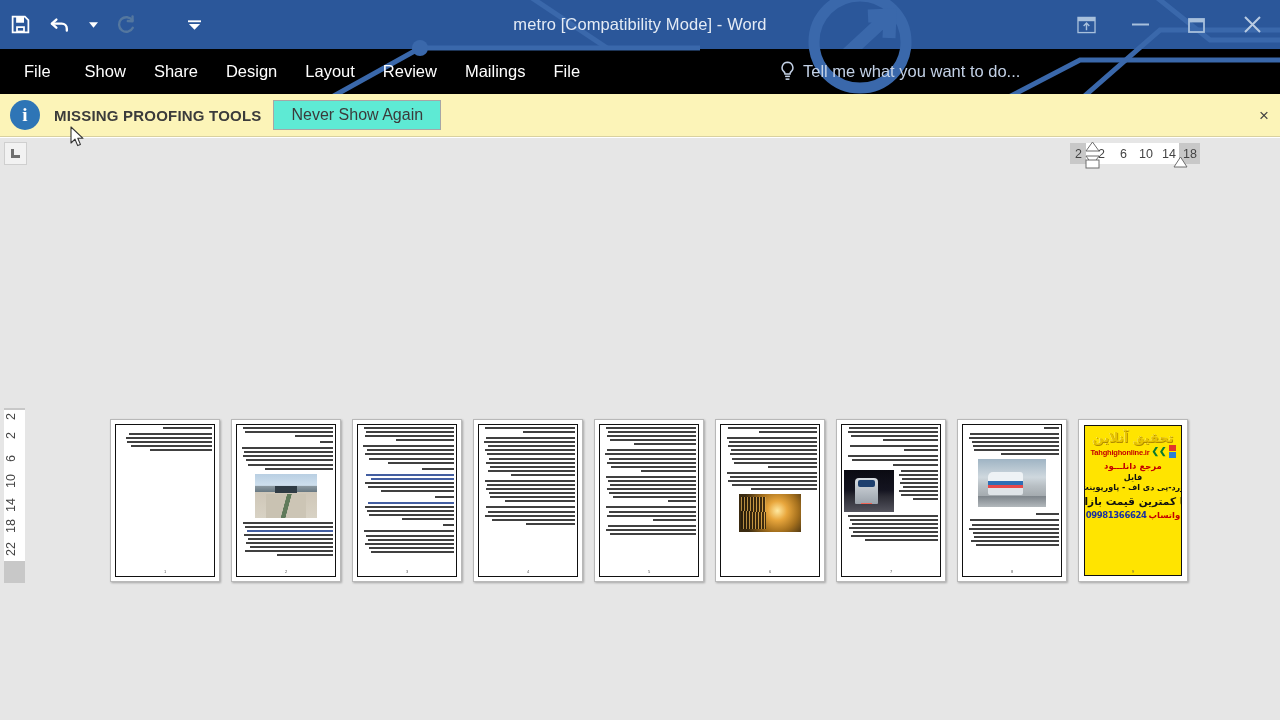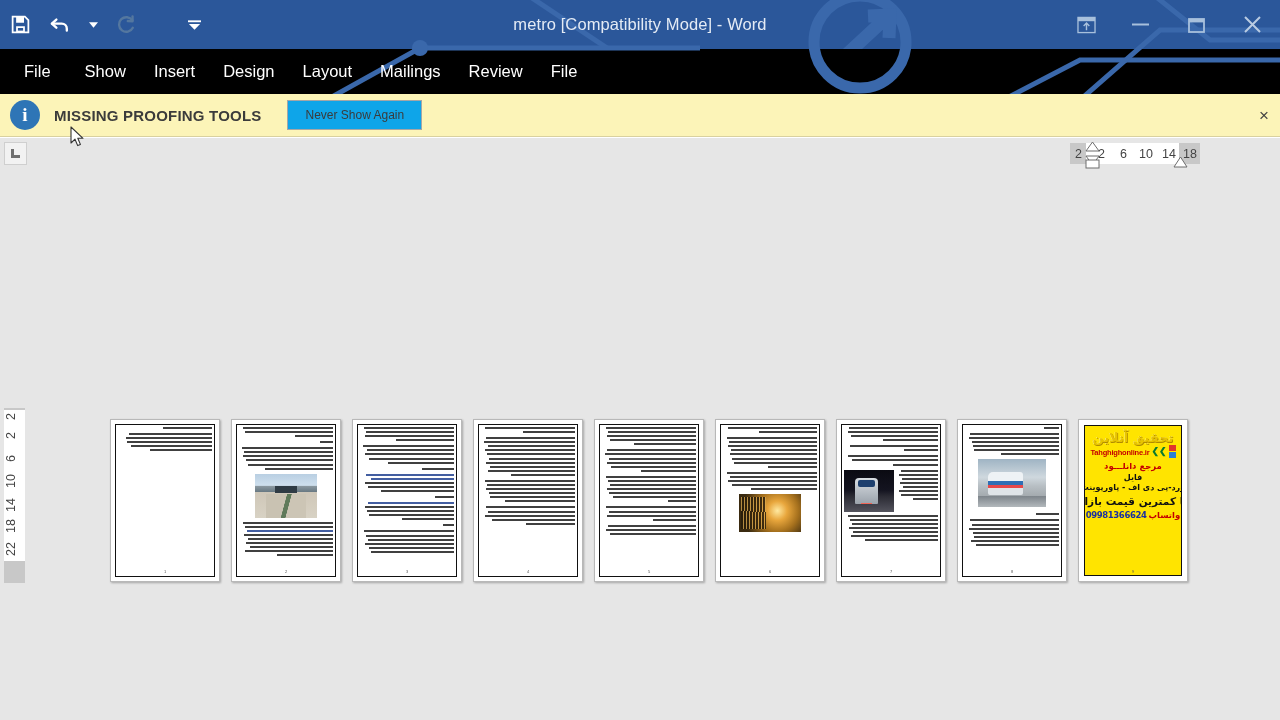--- a/index.html
+++ b/index.html
@@ -66,23 +66,23 @@
   .msg-icon {
     width: 30px; height: 30px; border-radius: 50%; background: #2e75b6;
     margin-left: 10px; margin-right: 14px;
     display: flex; align-items: center; justify-content: center;
     color: #fff; font-size: 19px; font-family: "Liberation Serif", serif; font-weight: bold;
     flex: 0 0 auto;
   }
   .msg-strong { font-size: 15px; font-weight: bold; color: #3b3b3b; letter-spacing: .2px; }
   .msg-text { font-size: 15px; color: #3b3b3b; margin-left: 10px; }
   .msg-btn {
-    margin-left: 26px; height: 30px; padding: 0 17px;
-    background: #0ea5e9; border: 1px solid #a6a6a6;
-    font-size: 12px; color: #3b3b3b; cursor: pointer;
+    margin-left: 12px; height: 30px; padding: 0 17px;
+    background: #5eead4; border: 1px solid #a6a6a6;
+    font-size: 16px; color: #3b3b3b; cursor: pointer;
     display: flex; align-items: center;
   }
   .msg-close {
     position: absolute; right: 5px; top: 50%; transform: translateY(-50%);
     width: 22px; height: 22px; display: flex; align-items: center; justify-content: center;
     color: #444; font-size: 17px; line-height: 1;
   }
 
   
   .workspace {
@@ -370,28 +370,36 @@
         <path d="M980 112 L1080 60 L1290 60"></path>
         <path d="M1080 100 L1160 30 L1290 30"></path>
       </g>
       <circle cx="420" cy="48" r="8" fill="#3a68ab"></circle>
       <circle cx="860" cy="42" r="46" fill="none" stroke="#3a68ab" stroke-width="11"></circle>
     </svg>
 
     <div class="tabs">
       <div class="tab">File</div>
       <div class="tab">Show</div>
-      <div class="tab">Insert</div>
+      <div class="tab">Share</div>
       <div class="tab">Design</div>
       <div class="tab">Layout</div>
+      <div class="tab">Review</div>
       <div class="tab">Mailings</div>
-      <div class="tab">Review</div>
       <div class="tab">File</div>
     </div>
 
+    <div class="tellme">
+      <svg width="15" height="21" viewBox="0 0 15 21">
+        <path d="M7.5 1.2 a5.4 5.4 0 0 1 3.6 9.4 c-.8 .8 -1.1 1.4 -1.1 2.3 h-5 c0 -.9 -.3 -1.5 -1.1 -2.3 A5.4 5.4 0 0 1 7.5 1.2Z" fill="none" stroke="#c3d1e6" stroke-width="1.5"></path>
+        <rect x="5.1" y="14.6" width="4.8" height="1.5" fill="#c3d1e6"></rect>
+        <rect x="5.6" y="17.4" width="3.8" height="1.5" fill="#c3d1e6"></rect>
+      </svg>
+      <span class="tellme-text">Tell me what you want to do...</span>
+    </div>
 
   </div>
 
   <div class="msgbar">
     <div class="msg-icon">i</div>
     <span class="msg-strong">MISSING PROOFING TOOLS</span>
     <button class="msg-btn">Never Show Again</button>
     <div class="msg-close">×</div>
   </div>
 

